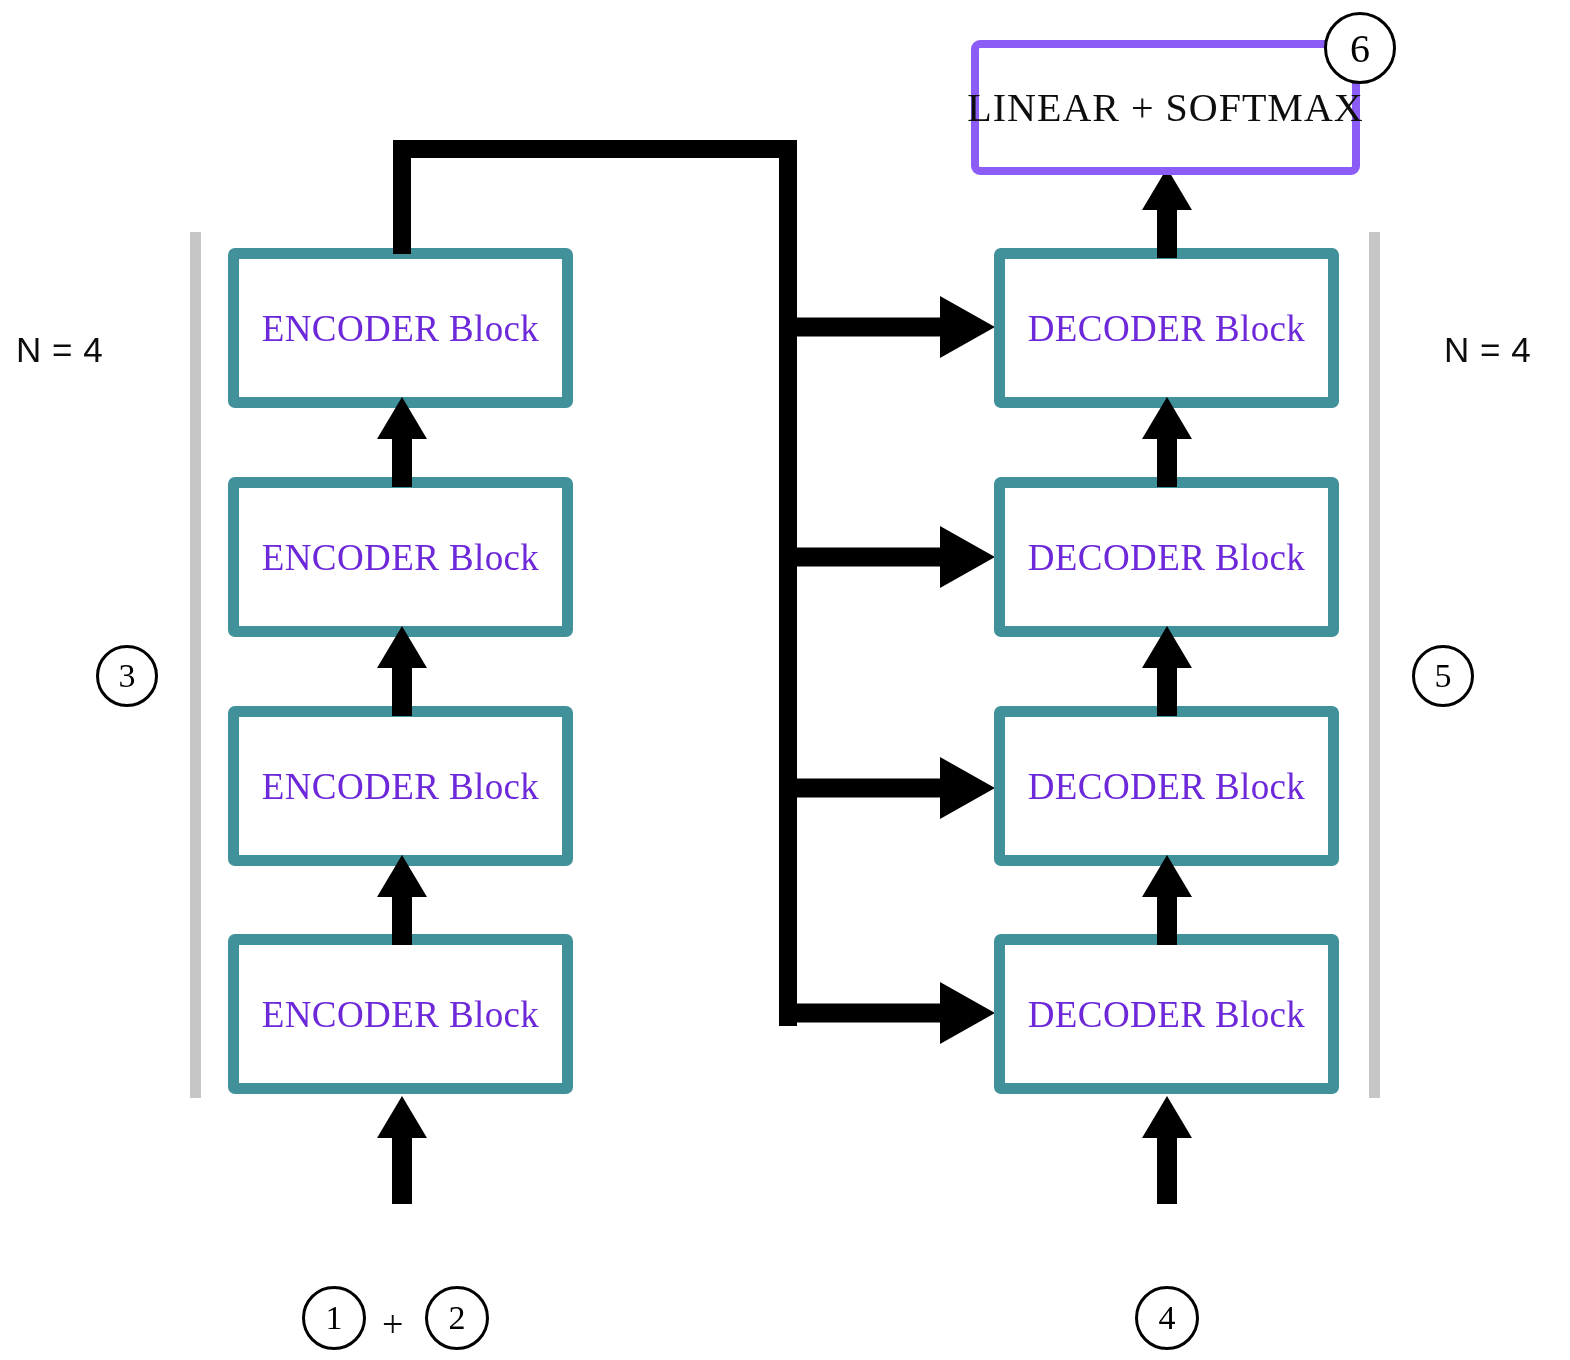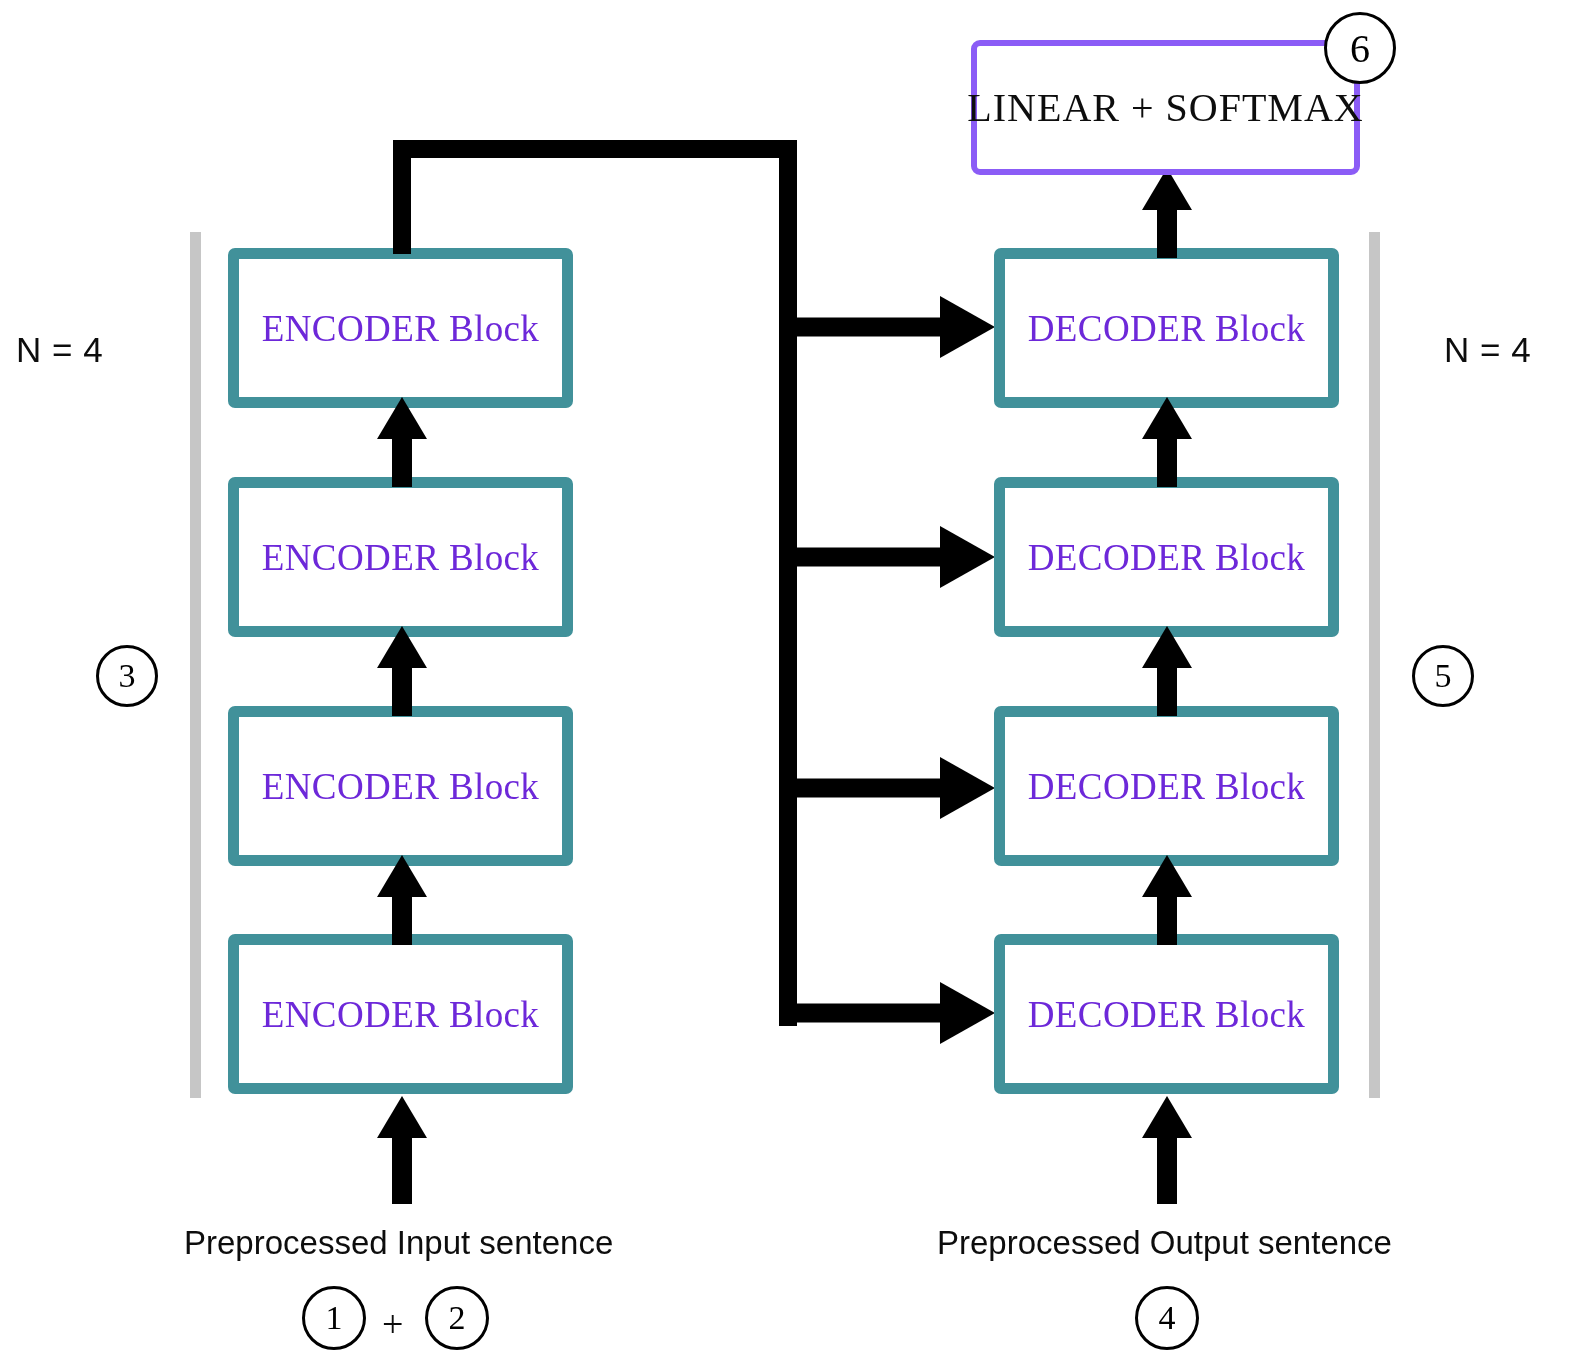--- a/index.html
+++ b/index.html
@@ -41,21 +41,21 @@
     font-size: 37px;
     color: #6d28d9;
     letter-spacing: 0.4px;
     white-space: nowrap;
   }
 
   
   .softmax-box {
     position: absolute;
     box-sizing: border-box;
-    border: 6px solid #8b5cf6;
+    border: 8px solid #8b5cf6;
     border-radius: 9px;
     background: #ffffff;
     display: flex;
     align-items: center;
     justify-content: center;
   }
   .softmax-label {
     font-family: "Liberation Serif", serif;
     font-size: 40px;
     color: #0d0d0d;
@@ -167,21 +167,20 @@
   </div>
   <div class="uarrow" style="left:377px; top:626px; width:50px; height:90px;">
     <div class="head"></div>
     <div class="stem" style="width:20px; height:54px;"></div>
   </div>
   <div class="uarrow" style="left:377px; top:397px; width:50px; height:90px;">
     <div class="head"></div>
     <div class="stem" style="width:20px; height:54px;"></div>
   </div>
 
-  <div class="txt caption" style="left:184px; top:1224px;">Preprocessed Input sentence</div>
   <div class="badge" style="left:302px; top:1286px; width:64px; height:64px; font-size:34px;">1</div>
   <div class="txt plus-sign" style="left:382px; top:1302px;">+</div>
   <div class="badge" style="left:425px; top:1286px; width:64px; height:64px; font-size:34px;">2</div>
 
   <div class="bar-v" style="left:393px; top:146px; width:18px; height:108px;"></div>
 
   <div class="bar-h" style="left:393px; top:140px; width:404px; height:18px;"></div>
 
   <div class="bar-v" style="left:779px; top:140px; width:18px; height:886px;"></div>
 
@@ -236,21 +235,20 @@
   <div class="uarrow" style="left:1142px; top:397px; width:50px; height:90px;">
     <div class="head"></div>
     <div class="stem" style="width:20px; height:54px;"></div>
   </div>
 
   <div class="uarrow" style="left:1142px; top:168px; width:50px; height:90px;">
     <div class="head"></div>
     <div class="stem" style="width:20px; height:54px;"></div>
   </div>
 
-  <div class="txt caption" style="left:937px; top:1224px;">Preprocessed Output sentence</div>
   <div class="badge" style="left:1135px; top:1286px; width:64px; height:64px; font-size:34px;">4</div>
 
   <div class="softmax-box" style="left:971px; top:40px; width:389px; height:135px;">
     <span class="softmax-label">LINEAR + SOFTMAX</span>
   </div>
   <div class="badge" style="left:1324px; top:12px; width:72px; height:72px; font-size:40px;">6</div>
 
 </div>
 
 </body></html>

